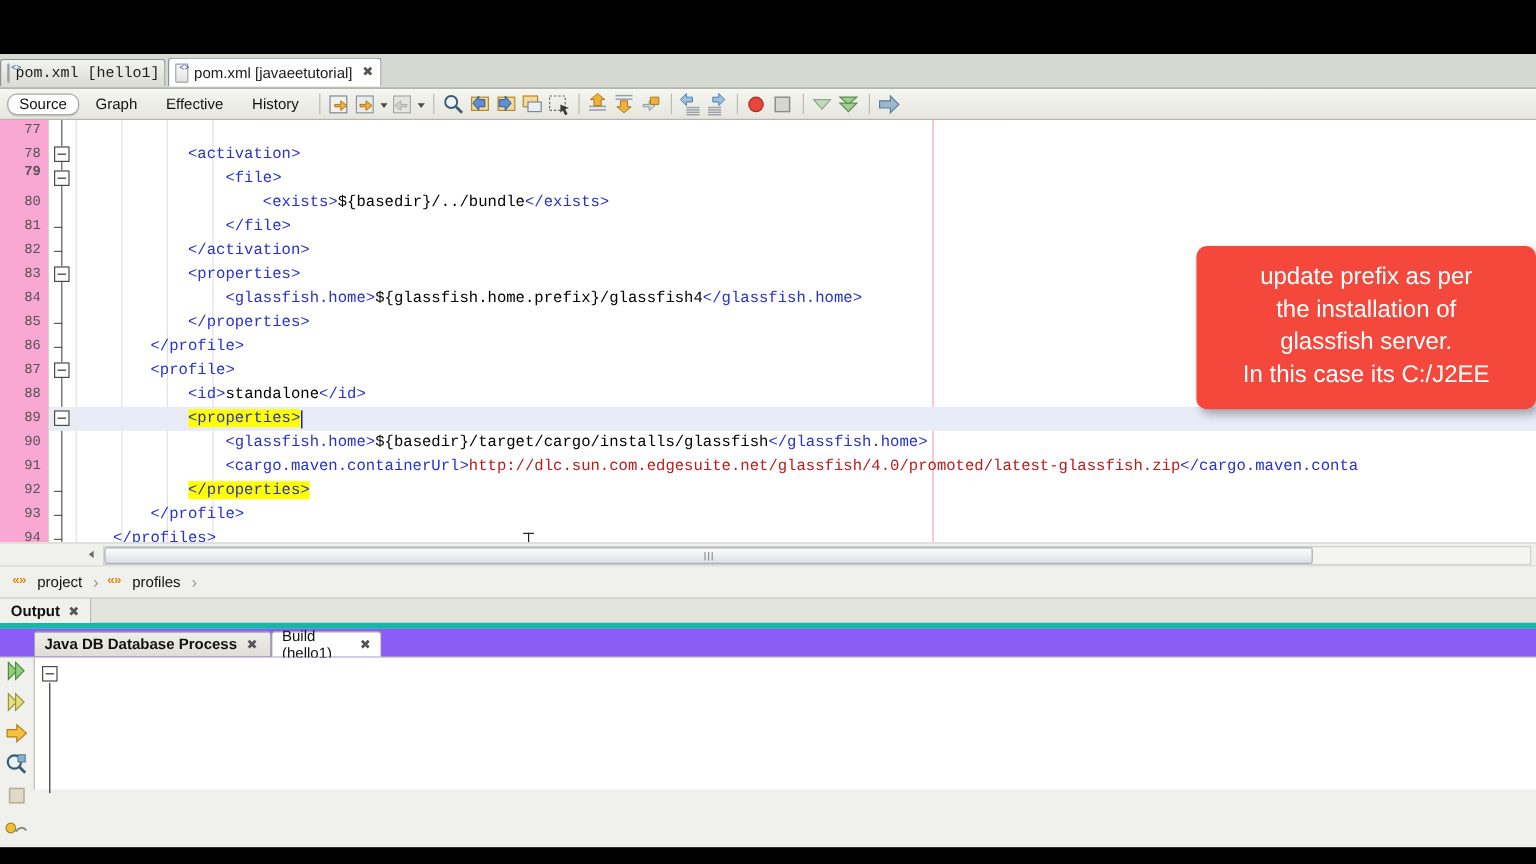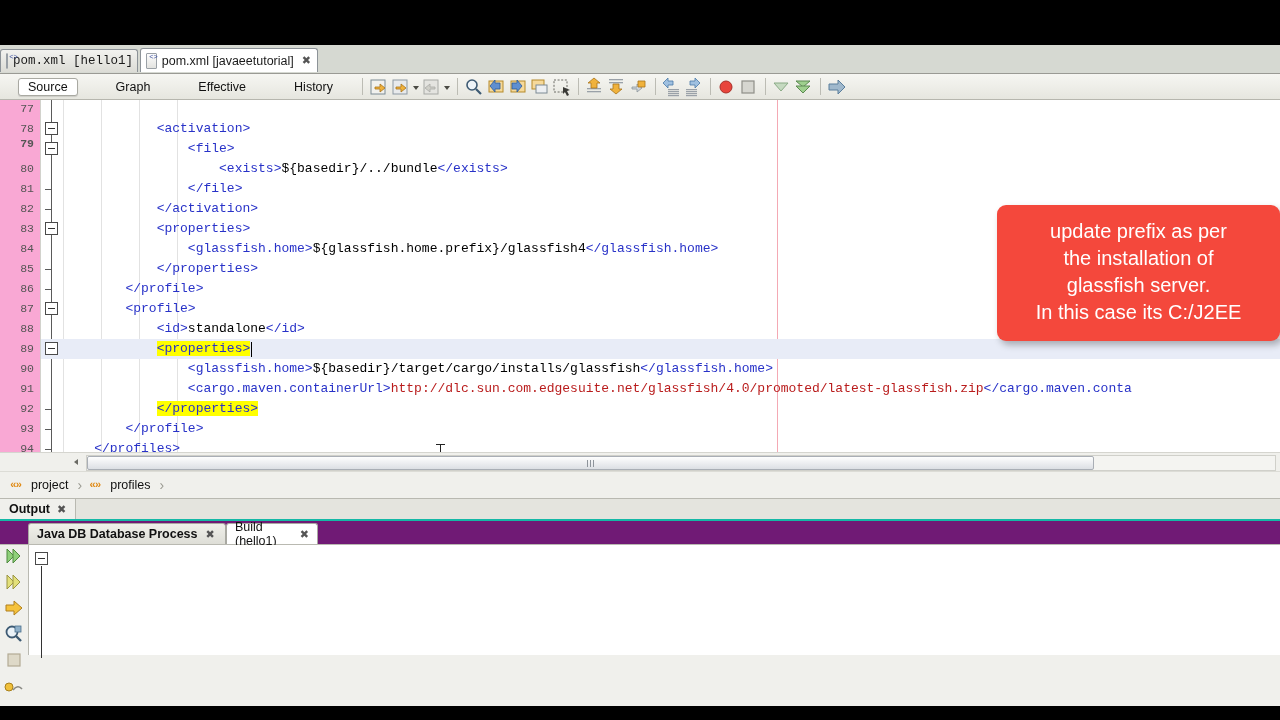--- a/index.html
+++ b/index.html
@@ -23,21 +23,21 @@
   .dtab .xicon{display:inline-block;width:13px;height:14px;margin-right:5px;position:relative;
                background:linear-gradient(#fdfdfd,#e3e3e0);border:1px solid #9aa0a6;border-radius:1px;}
   .dtab .xicon:after{content:"<>";position:absolute;left:0;top:-1px;width:13px;text-align:center;
                      font-size:7px;color:#3b4fa0;font-family:"Liberation Mono",monospace;}
   .dtab .tlabel{font-size:12.5px;}
   .dtab .closeb{margin-left:8px;font-size:11px;color:#555;cursor:pointer;line-height:1;}
 
   
   .toolbar{position:relative;height:25px;background:linear-gradient(#f6f6f2,#e6e6df);
            border-bottom:1px solid #b6b6ae;display:flex;align-items:center;}
-  .vbtn{font-size:12.5px;color:#111;padding:2px 10px;margin:0 14px;border-radius:3px;cursor:default;}
+  .vbtn{font-size:12.5px;color:#111;padding:2px 10px;margin:0 2px;border-radius:8px;cursor:default;}
   .vbtn.sel{background:#fff;border:1px solid #a9a9a2;box-shadow:0 1px 1px rgba(0,0,0,.12);padding:1px 9px;}
   .tsep{width:1px;height:17px;background:#bcbcb4;margin:0 5px;}
   .tbi{width:20px;height:20px;margin:0 1px;position:relative;display:inline-block;cursor:default;}
   .tbi svg{display:block;}
   .caretd{width:9px;height:20px;position:relative;display:inline-block;}
   .caretd:after{content:"";position:absolute;left:1px;top:9px;border-left:3.5px solid transparent;
                 border-right:3.5px solid transparent;border-top:4px solid #4a4a44;}
 
   
   .editor{position:relative;height:352px;background:#fff;overflow:hidden;}
@@ -86,27 +86,27 @@
   
   .crumbs{position:relative;height:26px;background:#f0f0ec;border-top:1px solid #dcdcd6;
           border-bottom:1px solid #b9b9b1;display:flex;align-items:center;padding-left:10px;}
   .crumb{display:flex;align-items:center;font-size:12.5px;color:#111;cursor:default;}
   .cbicon{width:16px;height:12px;margin-right:5px;font-family:"Liberation Mono",monospace;
           font-size:11px;color:#e08a14;letter-spacing:-1px;font-weight:bold;}
   .cbsep{margin:0 7px 0 9px;color:#9a9a92;font-size:14px;}
 
   
   .outwin{position:relative;height:auto;background:#f0f0ec;}
-  .outhdr{position:relative;height:20px;background:#e4e4de;border-bottom:2px solid #14b8a6;}
+  .outhdr{position:relative;height:20px;background:#e4e4de;border-bottom:5px solid #14b8a6;}
   .outhdr-tab{position:absolute;left:0;top:0;height:20px;box-sizing:border-box;display:flex;
               align-items:center;padding:0 9px;background:#f0f0ec;border-right:1px solid #b9b9b1;
               font-size:12.5px;font-weight:bold;color:#111;}
   .outhdr-tab .closeb{margin-left:7px;font-size:11px;font-weight:normal;color:#555;}
   .outbody{position:relative;height:auto;}
-  .otabrow{position:relative;height:23px;background:#701a75;border-bottom:1px solid #b9b9b1;}
+  .otabrow{position:relative;height:23px;background:#8b5cf6;border-bottom:1px solid #b9b9b1;}
   .otab{position:absolute;top:2px;height:21px;box-sizing:border-box;display:flex;align-items:center;
         padding:0 8px;border:1px solid #a9a9a2;border-bottom:none;border-radius:3px 3px 0 0;
         font-size:12.5px;color:#111;}
   .otab.sel{background:linear-gradient(#f0f0ea,#deded7);font-weight:bold;}
   .otab.act{background:#fff;font-weight:normal;}
   .otab .closeb{margin-left:8px;font-size:11px;color:#555;font-weight:normal;}
   .outpane{position:relative;height:110px;background:#fff;margin-left:28px;border-left:1px solid #b9b9b1;}
   .outsidebar{position:absolute;left:0;top:0;width:28px;height:100%;background:#f0f0ec;}
   .obi{position:absolute;left:3px;width:22px;height:22px;}
   .ofold{position:absolute;left:34px;top:8px;width:13px;height:13px;box-sizing:border-box;

